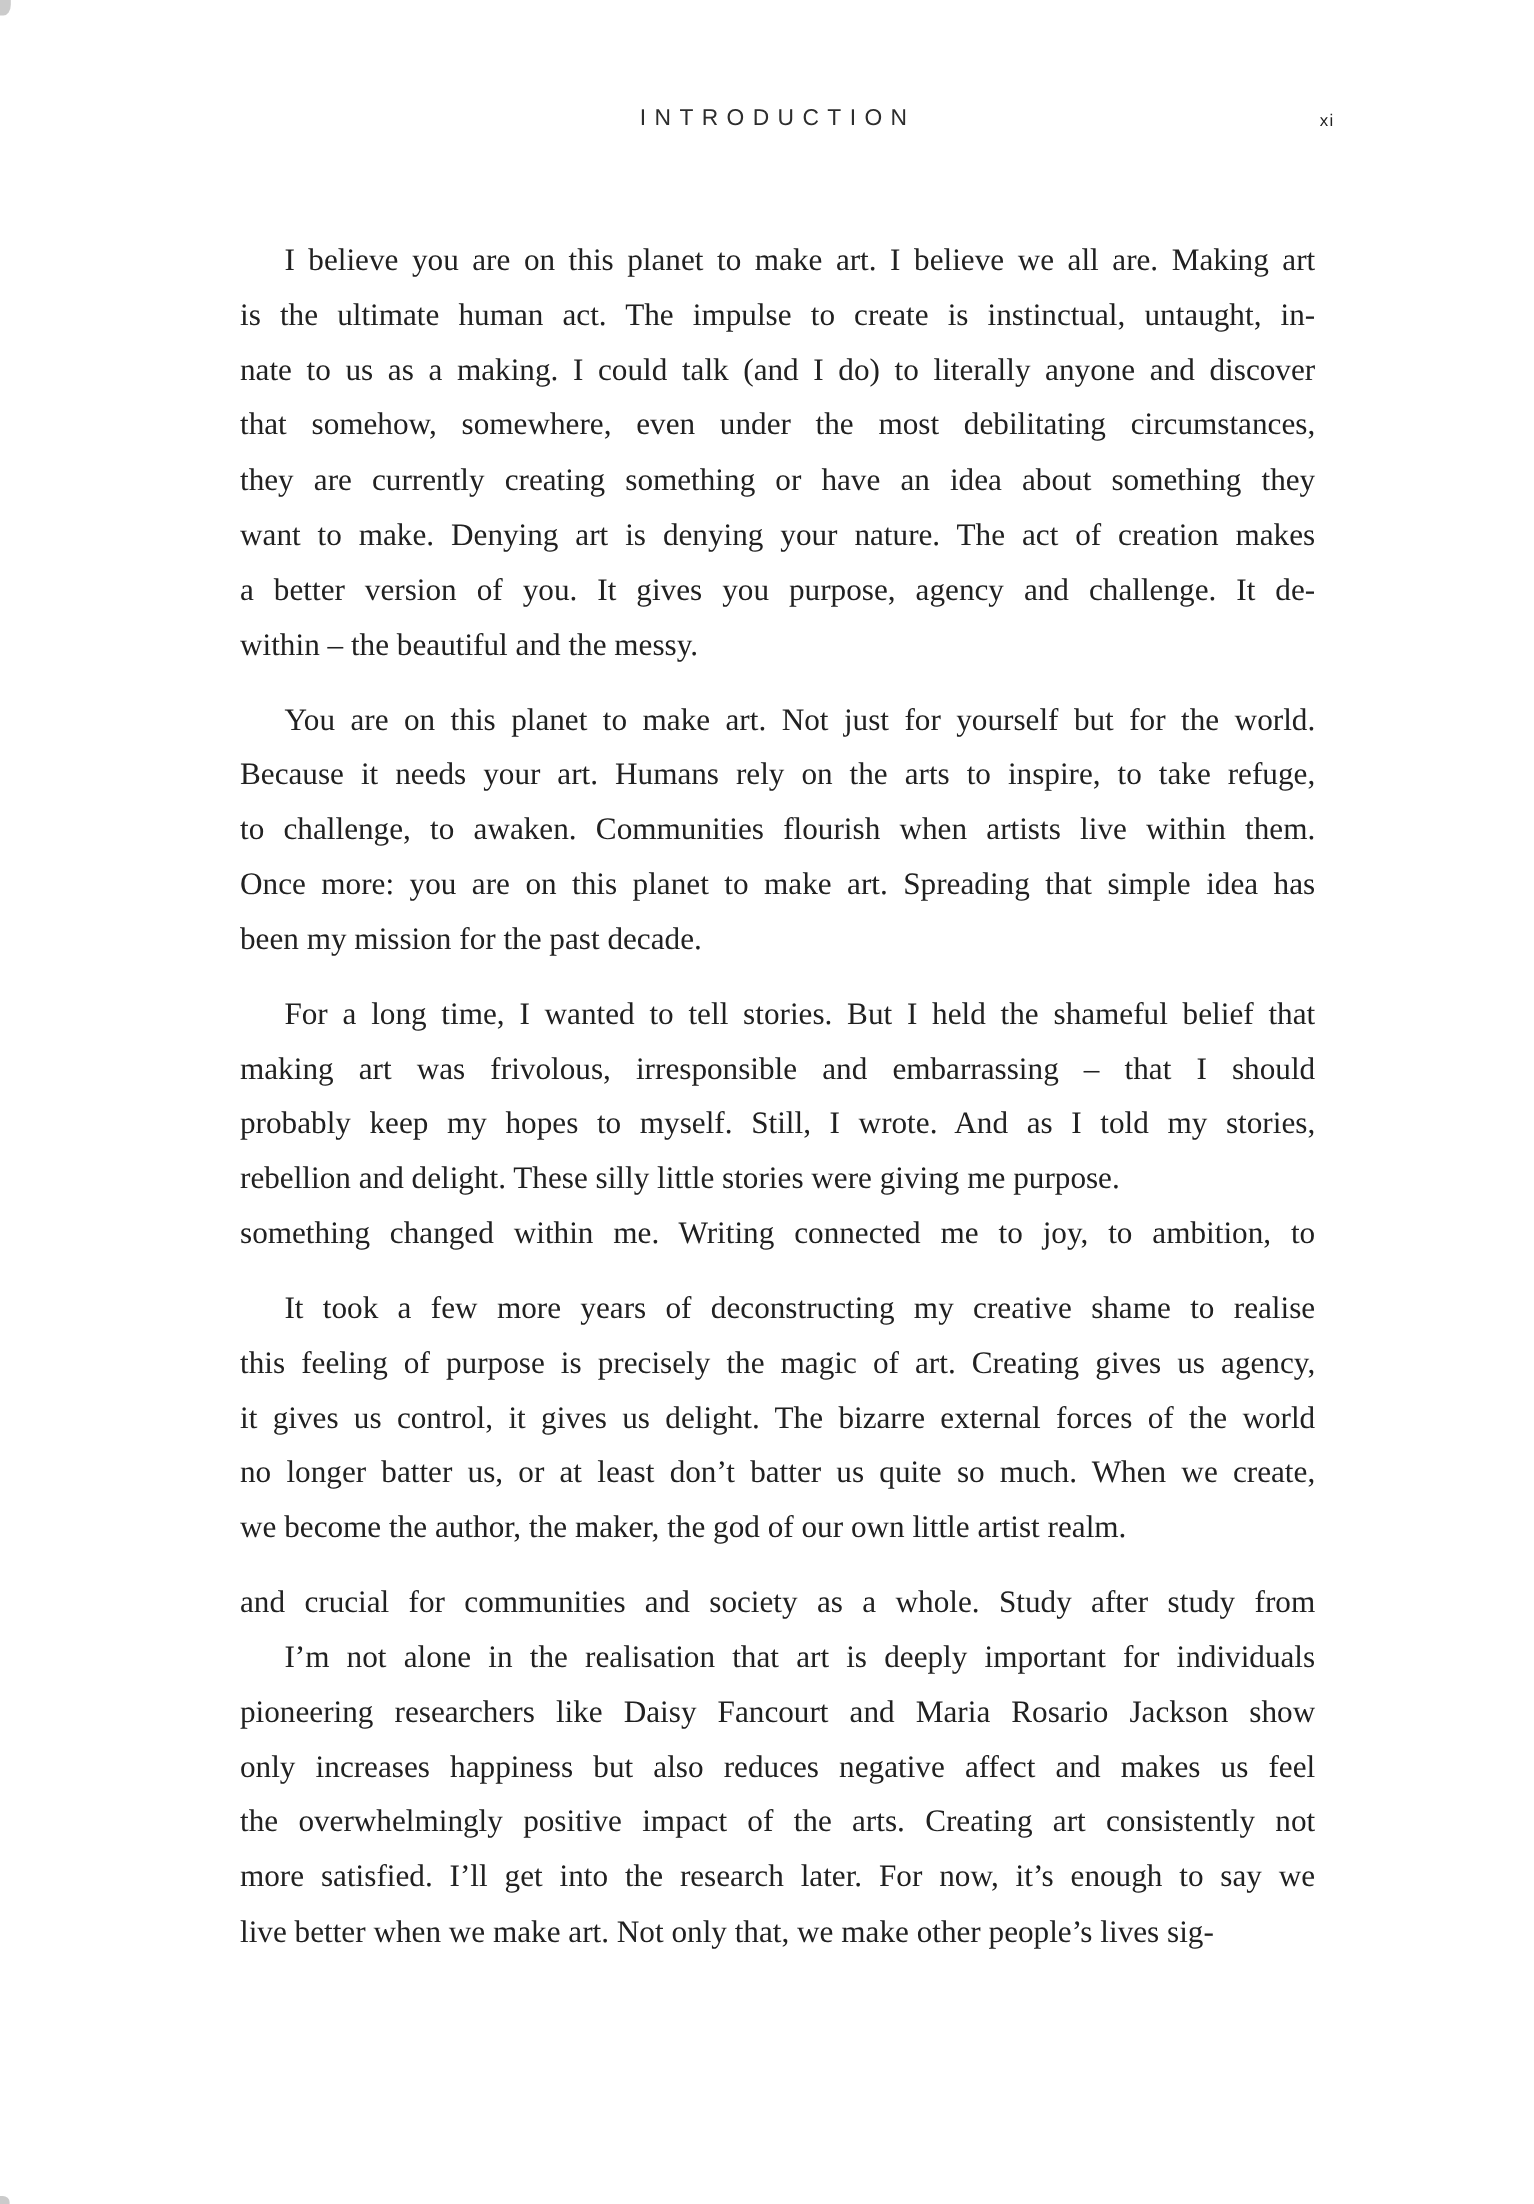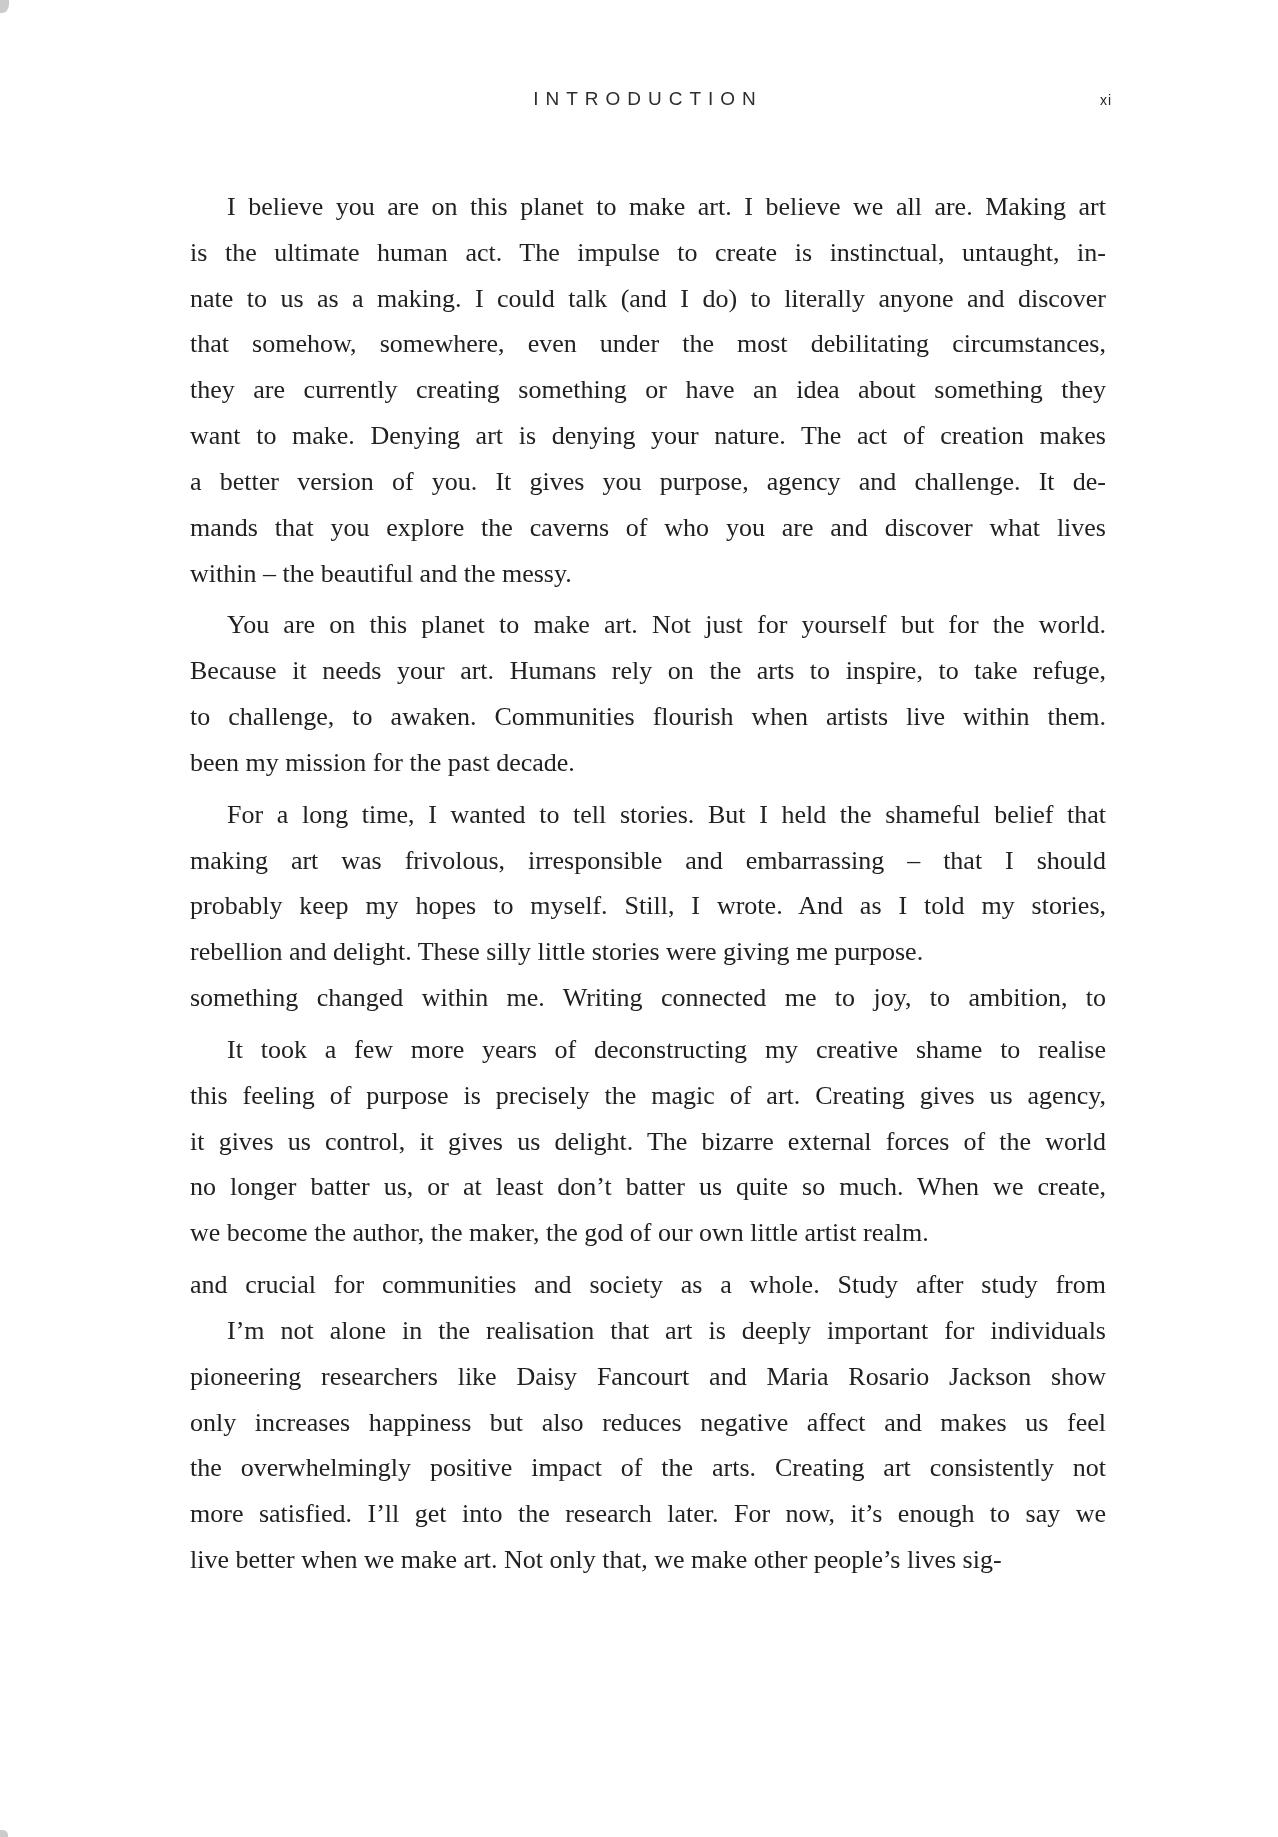--- a/index.html
+++ b/index.html
@@ -35,21 +35,21 @@
     font-size: 14px;
     letter-spacing: 1px;
     color: #222222;
   }
   .body-text {
     position: absolute;
     top: 178px;
     left: 184px;
     width: 928px;
   }
-  .para { margin: 6px; padding: 0; }
+  .para { margin: 16px; padding: 0; }
   .line {
     font-size: 26px;
     line-height: 45.83px;
     height: 45.83px;
     overflow: hidden;
     text-align: justify;
     text-align-last: justify;
     color: #212121;
   }
   .line.first { text-indent: 37px; }
@@ -81,27 +81,27 @@
 
 <div class="body-text">
     <div class="para">
       <div class="line first">I believe you are on this planet to make art. I believe we all are. Making art</div>
       <div class="line">is the ultimate human act. The impulse to create is instinctual, untaught, in-</div>
       <div class="line">nate to us as a making. I could talk (and I do) to literally anyone and discover</div>
       <div class="line">that somehow, somewhere, even under the most debilitating circumstances,</div>
       <div class="line">they are currently creating something or have an idea about something they</div>
       <div class="line">want to make. Denying art is denying your nature. The act of creation makes</div>
       <div class="line">a better version of you. It gives you purpose, agency and challenge. It de-</div>
-      <div class="line">mands that you explore the caverns of who you are and discover what lives</div>
       <div class="line last">within – the beautiful and the messy.</div>
     </div>
     <div class="para">
       <div class="line first">You are on this planet to make art. Not just for yourself but for the world.</div>
       <div class="line">Because it needs your art. Humans rely on the arts to inspire, to take refuge,</div>
       <div class="line">to challenge, to awaken. Communities flourish when artists live within them.</div>
+      <div class="line">Once more: you are on this planet to make art. Spreading that simple idea has</div>
       <div class="line last">been my mission for the past decade.</div>
     </div>
     <div class="para">
       <div class="line first">For a long time, I wanted to tell stories. But I held the shameful belief that</div>
       <div class="line">making art was frivolous, irresponsible and embarrassing – that I should</div>
       <div class="line">probably keep my hopes to myself. Still, I wrote. And as I told my stories,</div>
       <div class="line last">rebellion and delight. These silly little stories were giving me purpose.</div>
       <div class="line">something changed within me. Writing connected me to joy, to ambition, to</div>
     </div>
     <div class="para">

